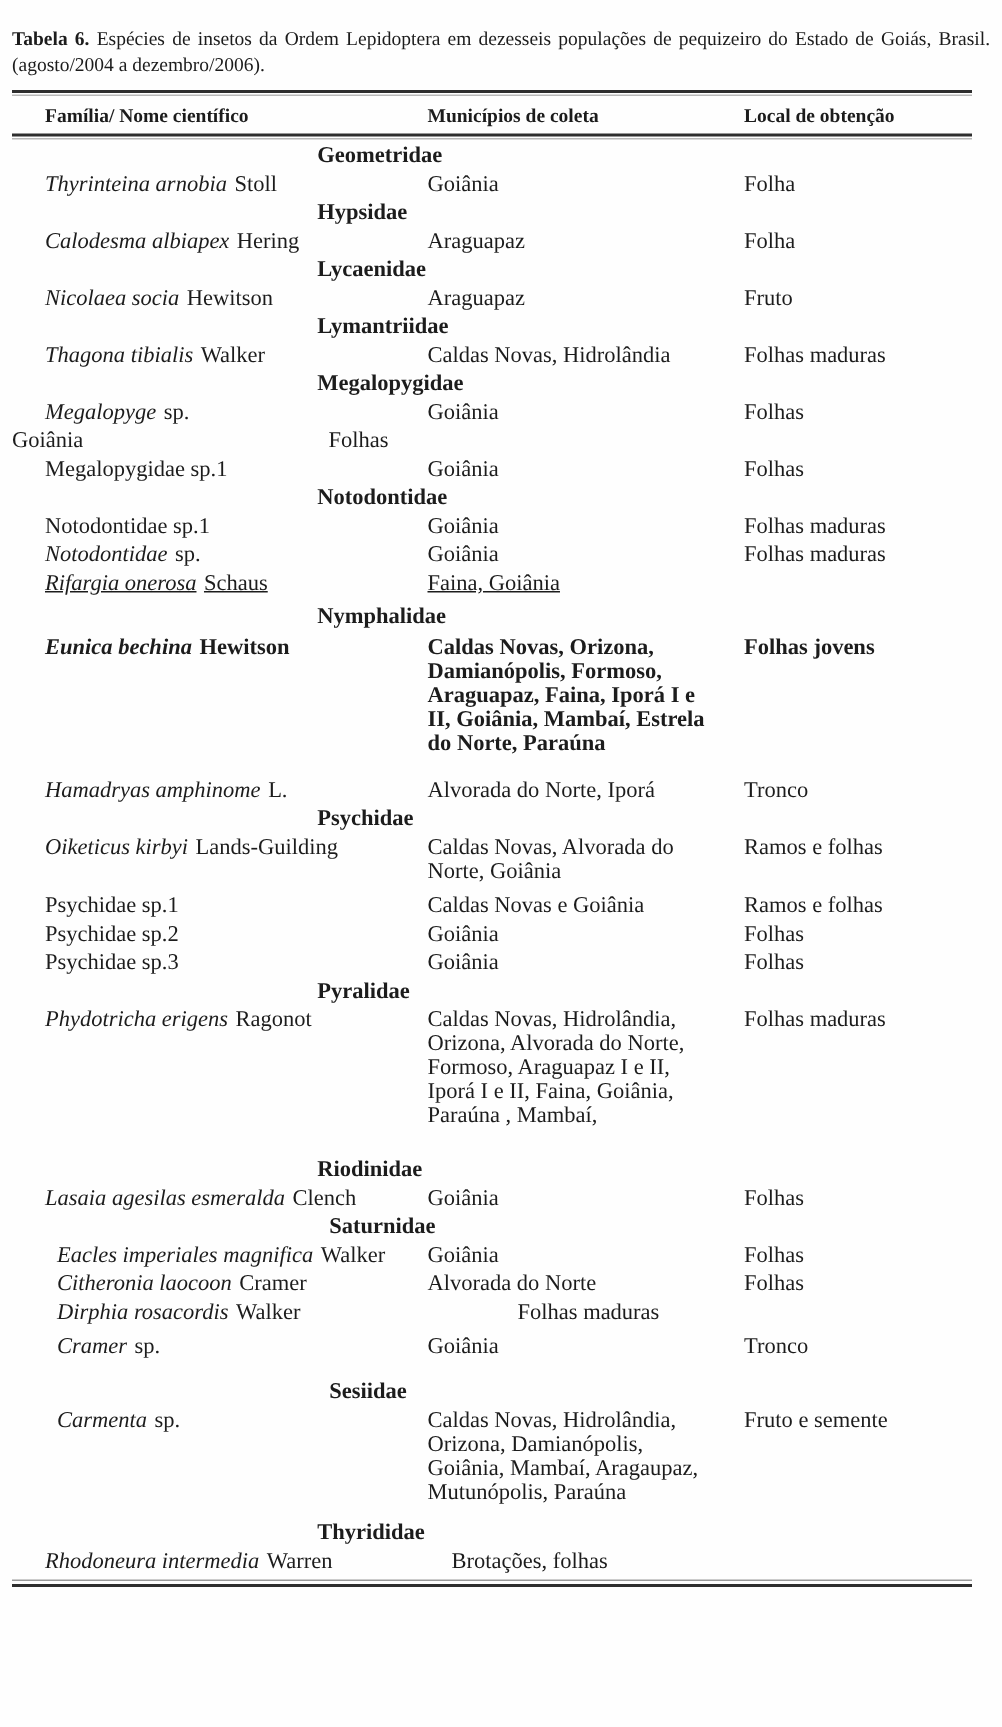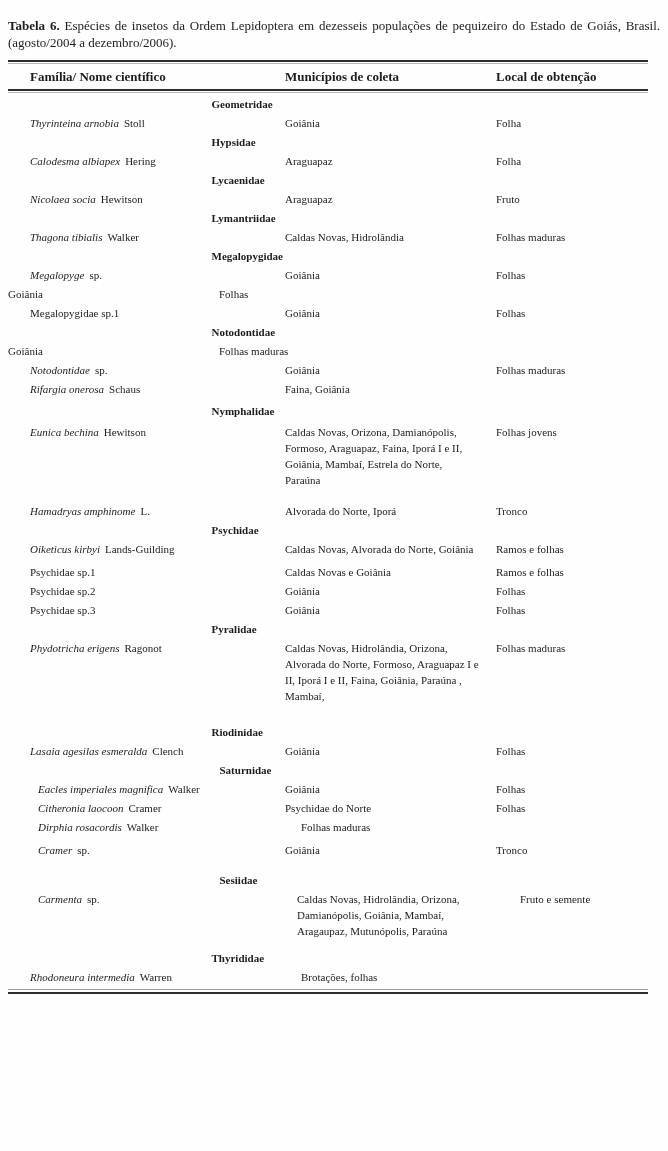--- a/index.html
+++ b/index.html
@@ -31,21 +31,21 @@
   }
 
   .row { display:flex; align-items:flex-start; padding-top:3px;justify-content:center; }
   .row.header { padding:5px 0 4px 0; }
   .th { font-weight:bold; font-size:13px; line-height:16px; }
 
   .c1 { width:277px; padding-left:22px; box-sizing:border-box; flex:none; }
   .c2 { width:195px; flex:none; }
   .c3 { flex:1; padding-left:2px;margin-left:14px; }
 
-  .body-row { font-size:11px; line-height:16px; }
+  .body-row { font-size:15px; line-height:16px; }
   .family-name { font-weight:bold; }
   .sci { font-style:italic; }
   .sci.plain { font-style:normal; }
   .author { margin-left:5px; }
   .indent .c1 { padding-left:30px; }
 </style>
 </head>
 <body>
 
 <div class="page">
@@ -110,37 +110,38 @@
         </div>
         <div class="row body-row species">
           <div class="c1"><span class="sci plain">Megalopygidae sp.1</span></div>
           <div class="c2">Goiânia</div>
           <div class="c3">Folhas</div>
         </div>
         <div class="row body-row family">
           <div class="c1"><span class="family-name">Notodontidae</span></div>
         </div>
         <div class="row body-row species">
+          <div class="c1"><span class="sci plain">Notodontidae sp.1</span></div>
           <div class="c2">Goiânia</div>
           <div class="c3">Folhas maduras</div>
         </div>
         <div class="row body-row species">
           <div class="c1"><span class="sci">Notodontidae</span><span class="author">sp.</span></div>
           <div class="c2">Goiânia</div>
           <div class="c3">Folhas maduras</div>
         </div>
-        <div class="row body-row species" style="margin-bottom: 3px;">
+        <div class="row body-row species" style="margin-bottom: 3px; text-decoration: underline;">
           <div class="c1"><span class="sci">Rifargia onerosa</span><span class="author">Schaus</span></div>
           <div class="c2">Faina, Goiânia</div>
           <div class="c3"></div>
         </div>
         <div class="row body-row family" style="margin-bottom: 2px;">
           <div class="c1"><span class="family-name">Nymphalidae</span></div>
         </div>
-        <div class="row body-row species" style="margin-bottom: 12px;">
+        <div class="row body-row species" style="margin-bottom: 12px; font-weight: bold;">
           <div class="c1"><span class="sci">Eunica bechina</span><span class="author">Hewitson</span></div>
           <div class="c2">Caldas Novas, Orizona, Damianópolis, Formoso, Araguapaz, Faina, Iporá I e II, Goiânia, Mambaí, Estrela do Norte, Paraúna</div>
           <div class="c3">Folhas jovens</div>
         </div>
         <div class="row body-row species">
           <div class="c1"><span class="sci">Hamadryas amphinome</span><span class="author">L.</span></div>
           <div class="c2">Alvorada do Norte, Iporá</div>
           <div class="c3">Tronco</div>
         </div>
         <div class="row body-row family">
@@ -185,36 +186,36 @@
         <div class="row body-row family indent">
           <div class="c1"><span class="family-name">Saturnidae</span></div>
         </div>
         <div class="row body-row species indent">
           <div class="c1"><span class="sci">Eacles imperiales magnifica</span><span class="author">Walker</span></div>
           <div class="c2">Goiânia</div>
           <div class="c3">Folhas</div>
         </div>
         <div class="row body-row species indent">
           <div class="c1"><span class="sci">Citheronia laocoon</span><span class="author">Cramer</span></div>
-          <div class="c2">Psychidae do Norte</div>
-          <div class="c3">Folhas</div>
-        </div>
-        <div class="row body-row species indent" style="margin-bottom: 4px;">
+          <div class="c2">Alvorada do Norte</div>
+          <div class="c3">Folhas</div>
+        </div>
+        <div class="row body-row species indent" style="margin-bottom: 4px; gap: 44px;">
           <div class="c1"><span class="sci">Dirphia rosacordis</span><span class="author">Walker</span></div>
           <div class="c3">Folhas maduras</div>
         </div>
         <div class="row body-row species indent" style="margin-bottom: 11px;">
           <div class="c1"><span class="sci">Cramer</span><span class="author">sp.</span></div>
           <div class="c2">Goiânia</div>
           <div class="c3">Tronco</div>
         </div>
         <div class="row body-row family indent">
           <div class="c1"><span class="family-name">Sesiidae</span></div>
         </div>
-        <div class="row body-row species indent" style="margin-bottom: 8px; gap: 12px;">
+        <div class="row body-row species indent" style="margin-bottom: 8px;">
           <div class="c1"><span class="sci">Carmenta</span><span class="author">sp.</span></div>
           <div class="c2">Caldas Novas, Hidrolândia, Orizona, Damianópolis, Goiânia, Mambaí, Aragaupaz, Mutunópolis, Paraúna</div>
           <div class="c3">Fruto e semente</div>
         </div>
         <div class="row body-row family">
           <div class="c1"><span class="family-name">Thyrididae</span></div>
         </div>
         <div class="row body-row species">
           <div class="c1"><span class="sci">Rhodoneura intermedia</span><span class="author">Warren</span></div>
           <div class="c3">Brotações, folhas</div>

